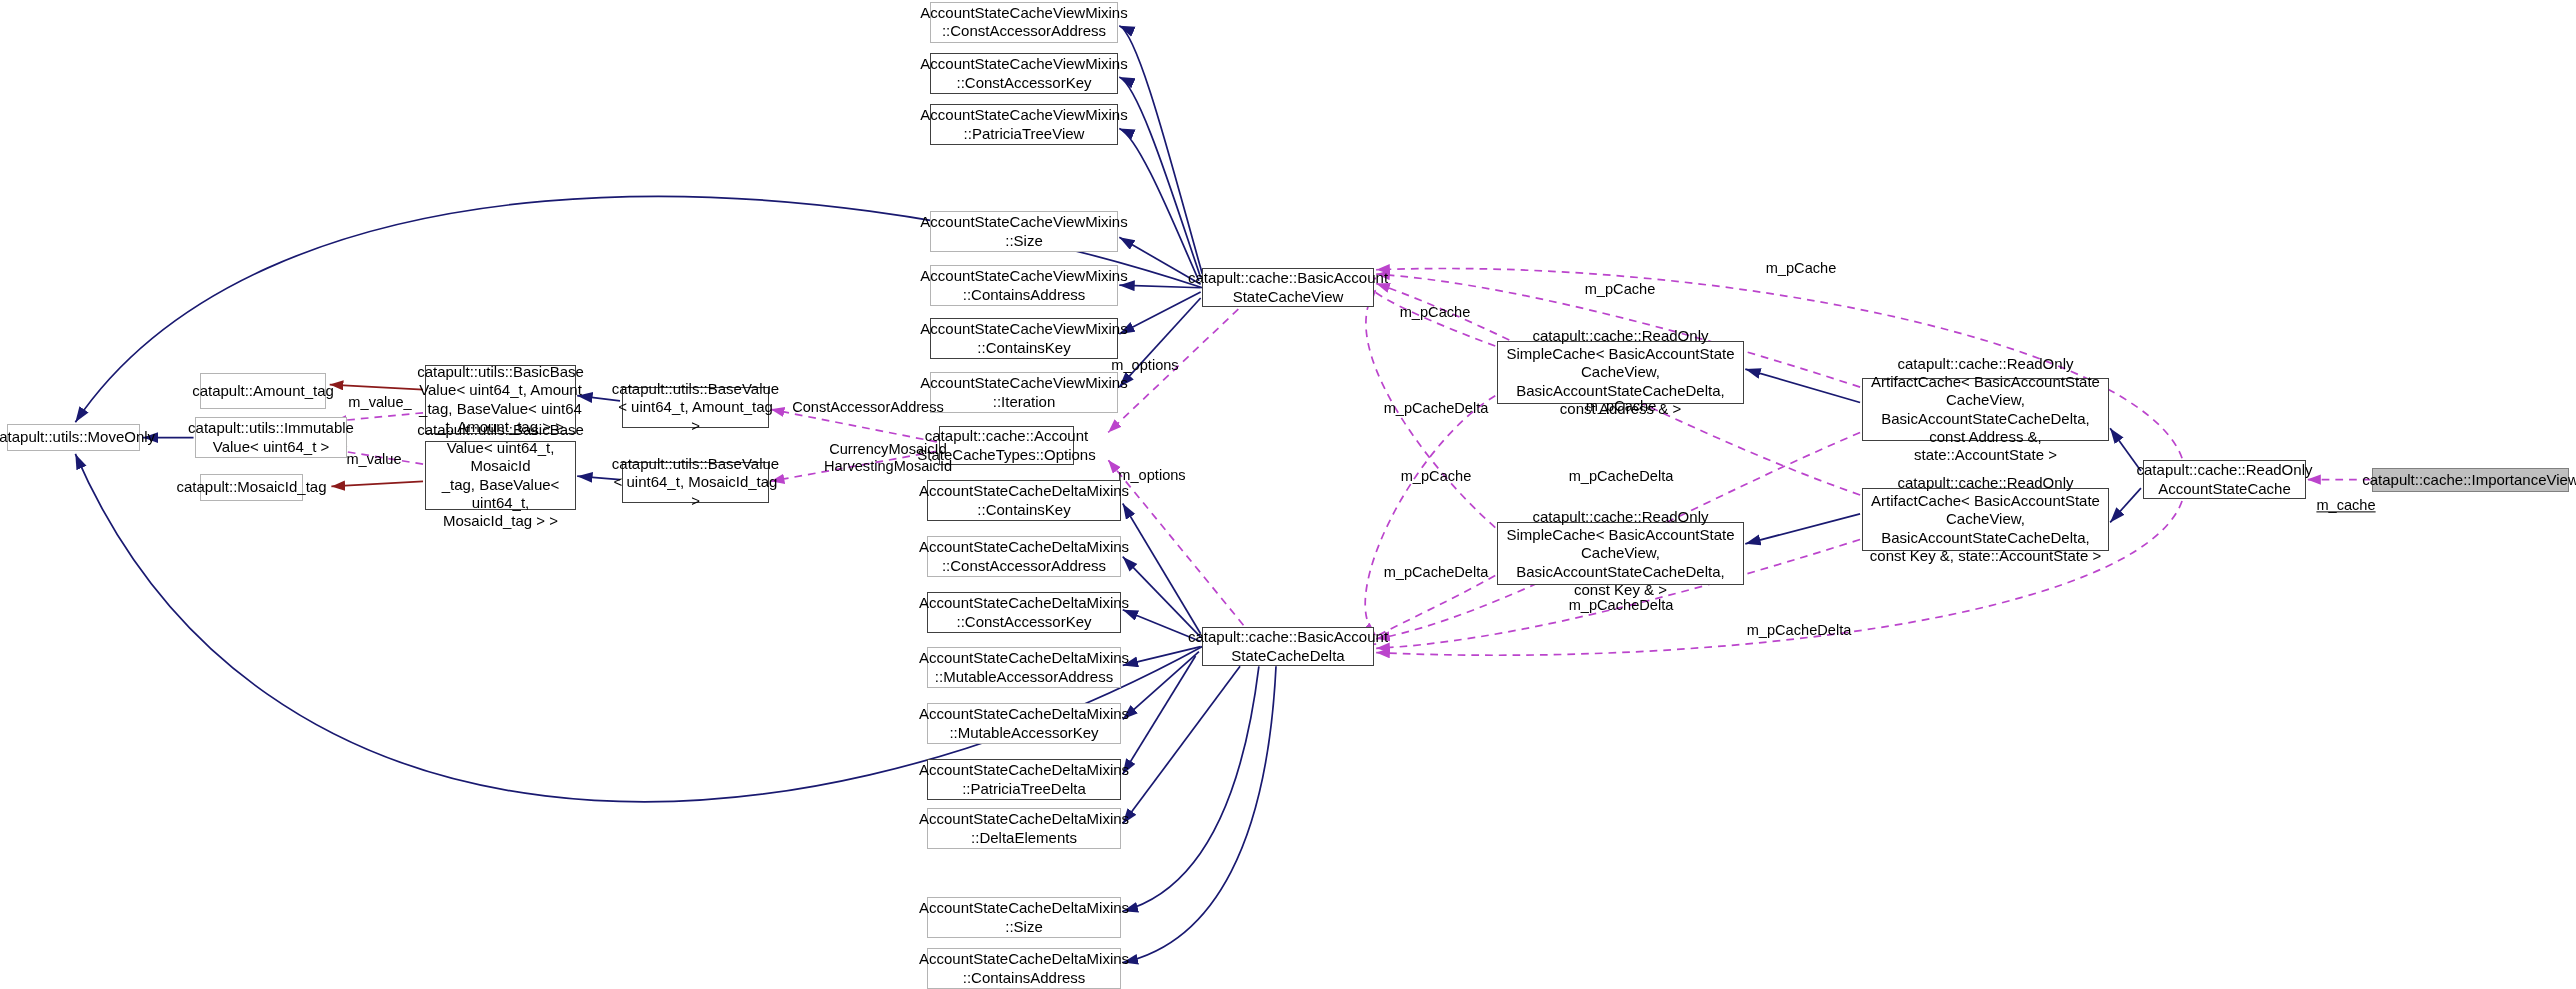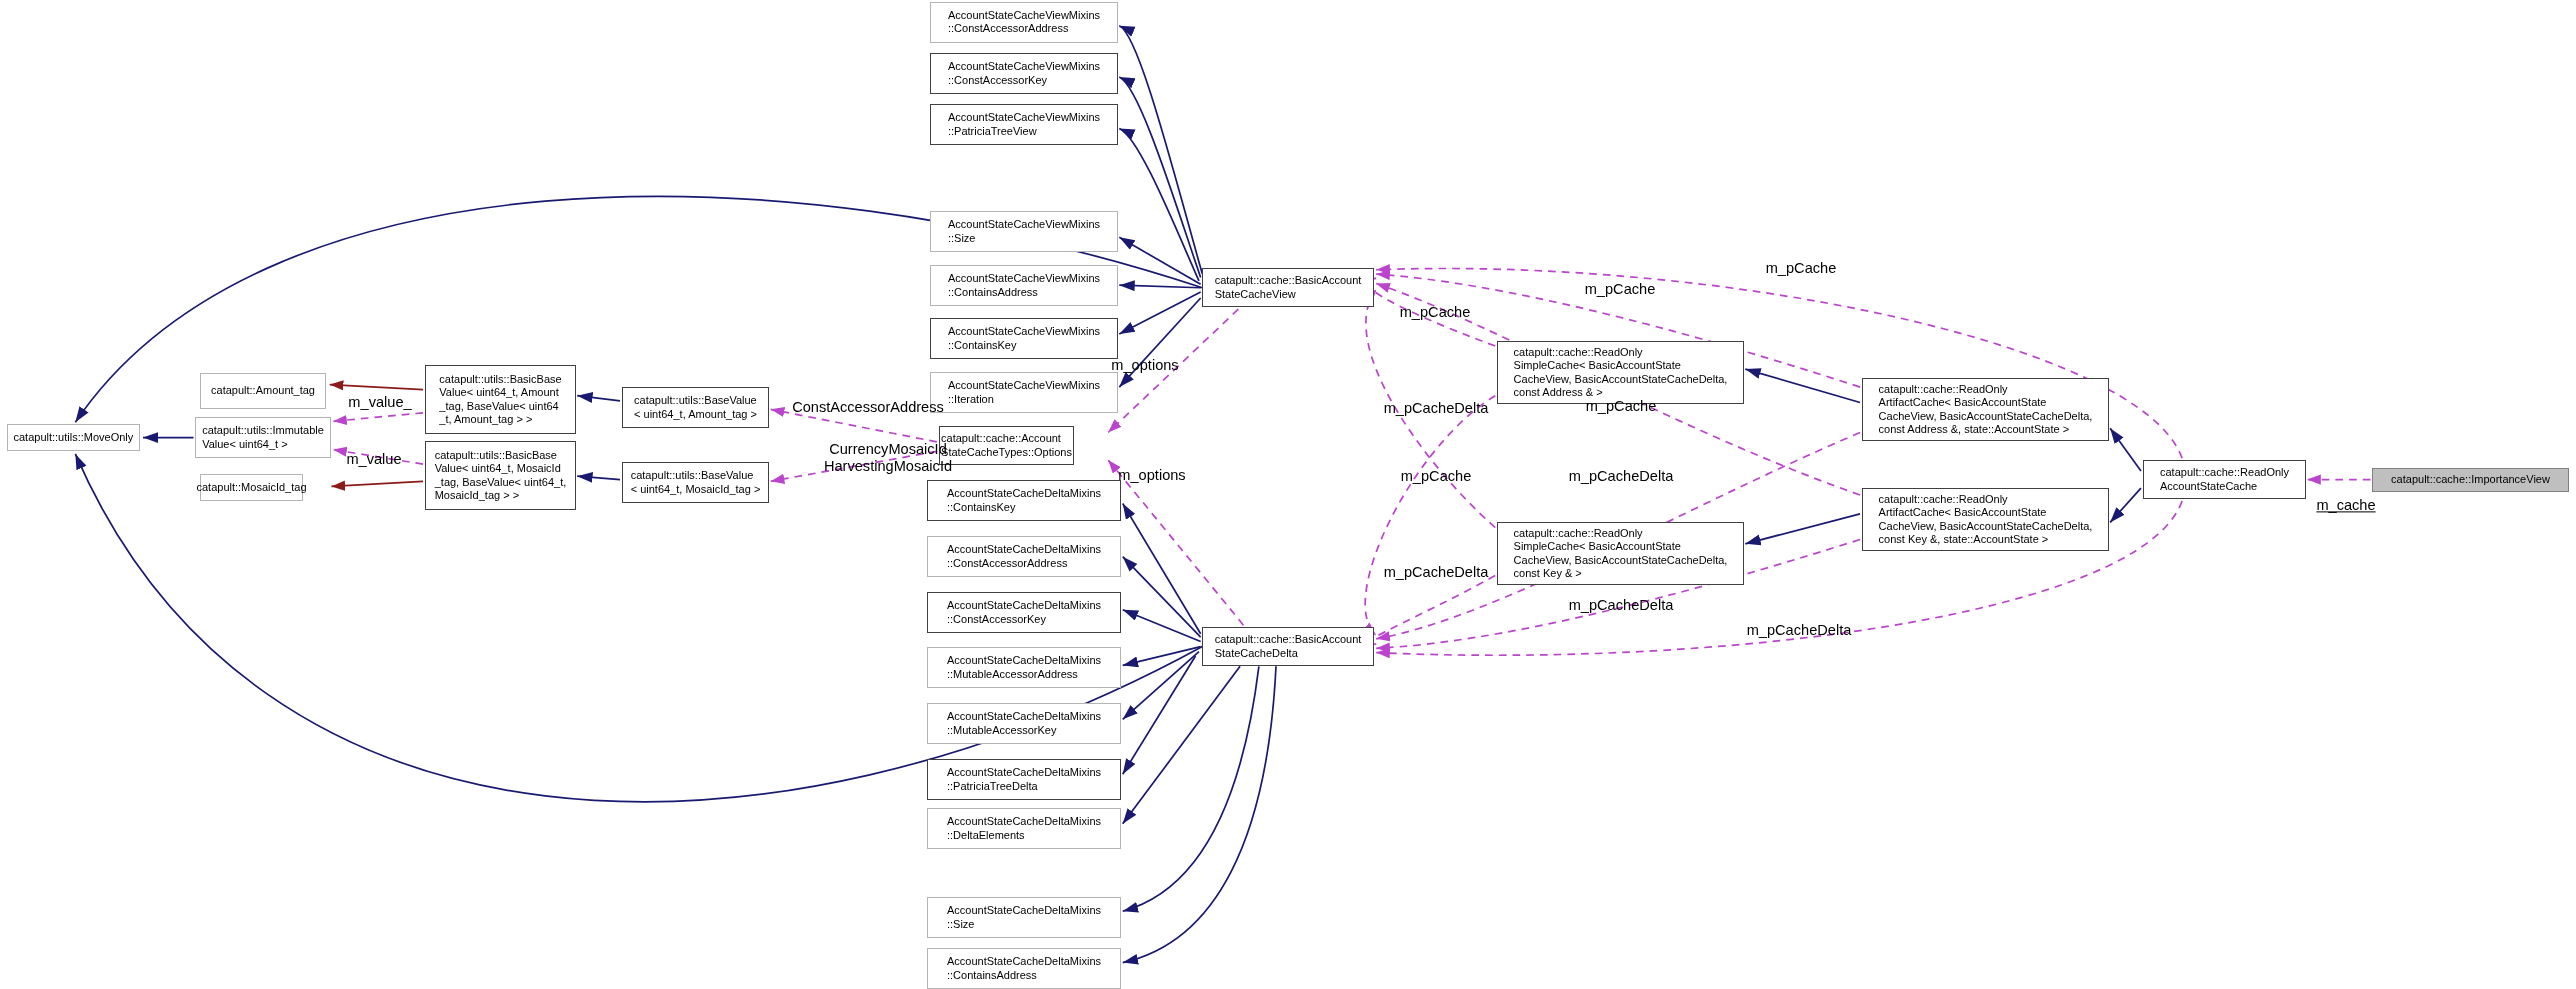--- a/index.html
+++ b/index.html
@@ -24,22 +24,22 @@
     width: 2576px;
     height: 990px;
     pointer-events: none;
   }
   .node {
     position: absolute;
     box-sizing: border-box;
     display: flex;
     align-items: center;
     justify-content: center;
-    text-align: left;
-    font-size: 11px;
+    text-align: center;
+    font-size: 15px;
     line-height: 1.22;
     color: #000000;
     background: #ffffff;
     border: 0.9px solid #b4b4b4;
     white-space: pre-line;
     padding: 1.7px 3.4px;
     z-index: 3;
   }
   .node.solid {
     border: 1.7px solid #404040;
@@ -133,21 +133,21 @@
       <div class="node" style="left: 930px; top: 211px; width: 188px; height: 41px;">AccountStateCacheViewMixins
 ::Size</div>
       <div class="node" style="left: 930px; top: 265px; width: 188px; height: 41px;">AccountStateCacheViewMixins
 ::ContainsAddress</div>
       <div class="node solid" style="left: 930px; top: 318px; width: 188px; height: 41px;">AccountStateCacheViewMixins
 ::ContainsKey</div>
       <div class="node" style="left: 930px; top: 372px; width: 188px; height: 41px;">AccountStateCacheViewMixins
 ::Iteration</div>
       <div class="node" style="left: 6.9px; top: 424px; width: 133px; height: 27px;">catapult::utils::MoveOnly</div>
       <div class="node" style="left: 200px; top: 373px; width: 126px; height: 36px;">catapult::Amount_tag</div>
-      <div class="node" style="left: 195px; top: 417px; width: 136px; height: 41px;">catapult::utils::Immutable
+      <div class="node" style="left: 195px; top: 417px; width: 152px; height: 41px;">catapult::utils::Immutable
 Value&lt; uint64_t &gt;</div>
       <div class="node" style="left: 200px; top: 474px; width: 103px; height: 27px;">catapult::MosaicId_tag</div>
       <div class="node solid" style="left: 425px; top: 365px; width: 151px; height: 69px;">catapult::utils::BasicBase
 Value&lt; uint64_t, Amount
 _tag, BaseValue&lt; uint64
 _t, Amount_tag &gt; &gt;</div>
       <div class="node solid" style="left: 425px; top: 441px; width: 151px; height: 69px;">catapult::utils::BasicBase
 Value&lt; uint64_t, MosaicId
 _tag, BaseValue&lt; uint64_t,
 MosaicId_tag &gt; &gt;</div>

